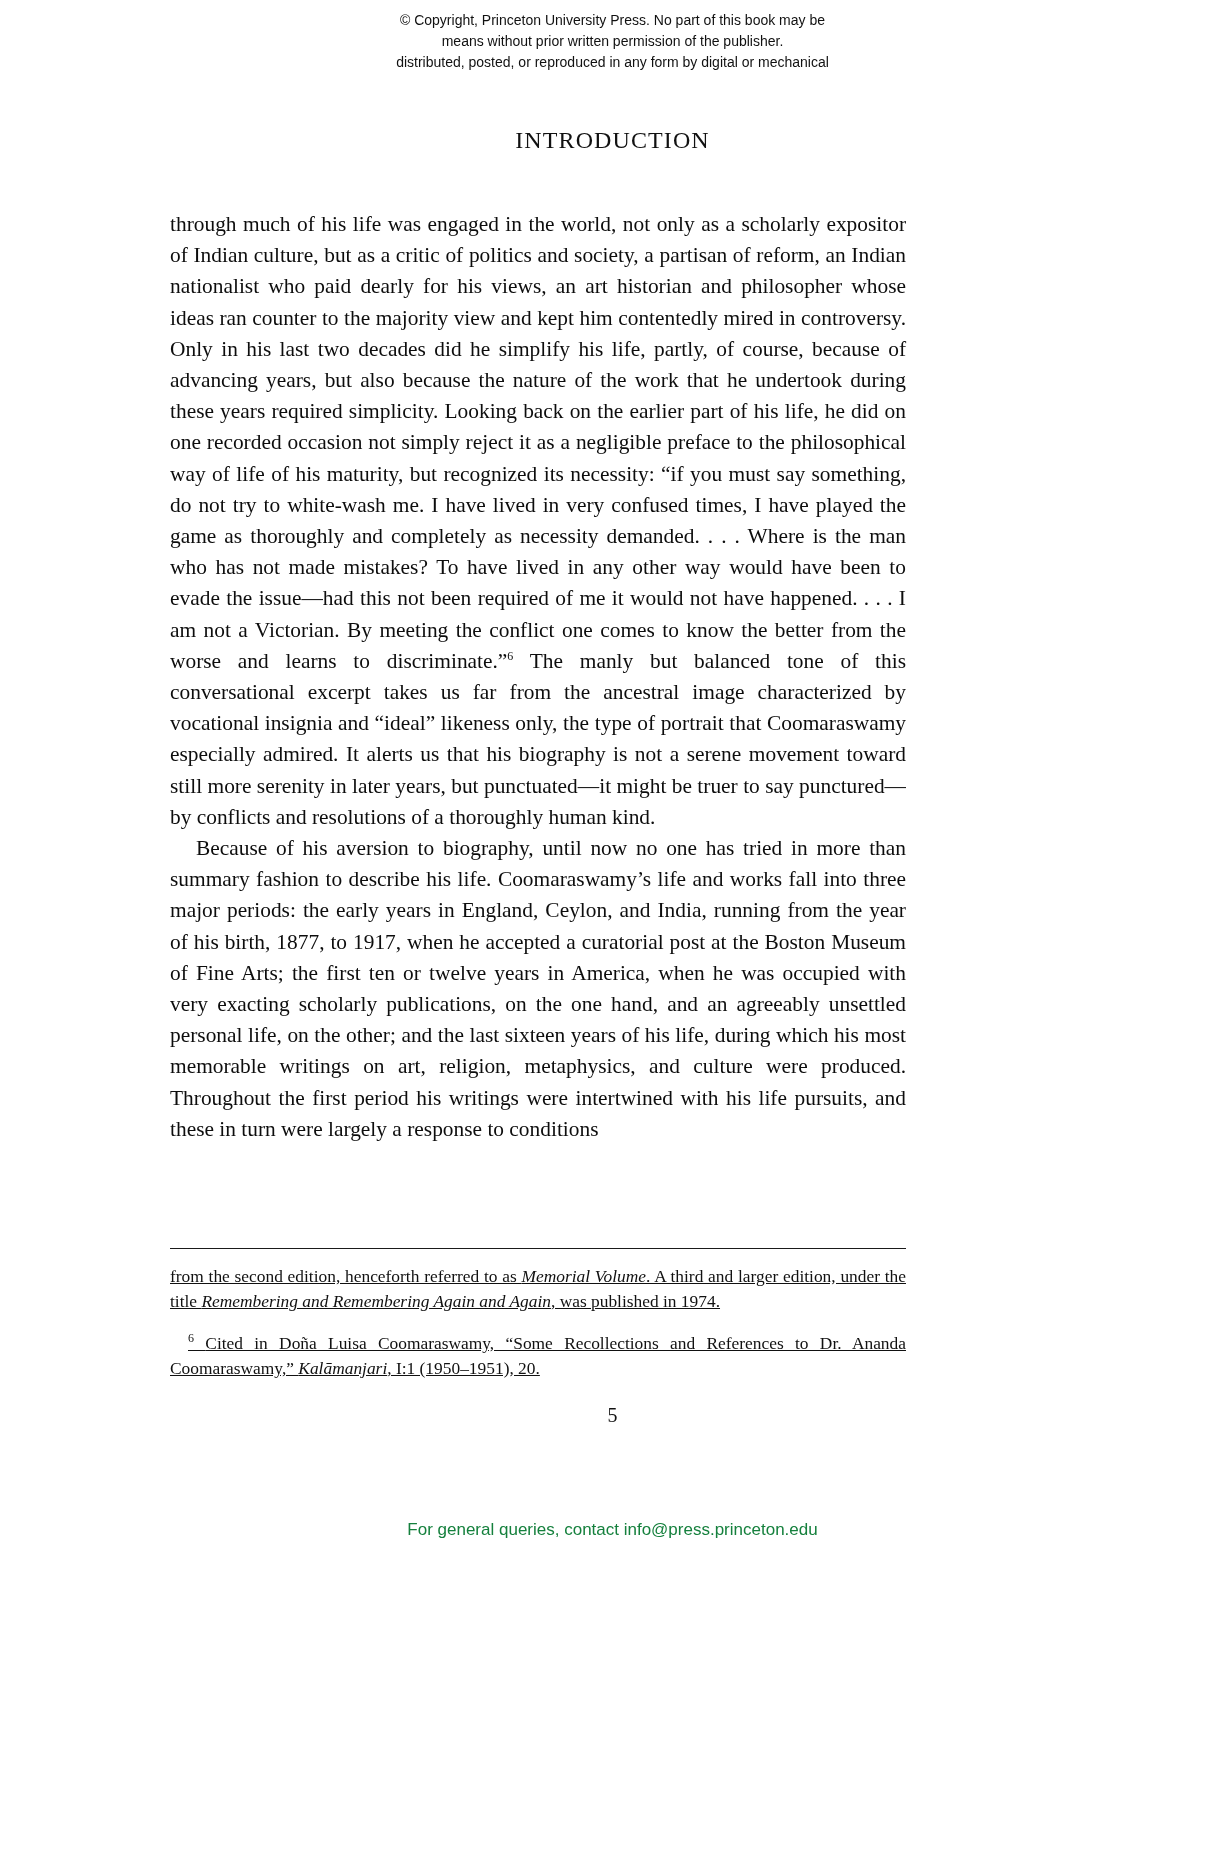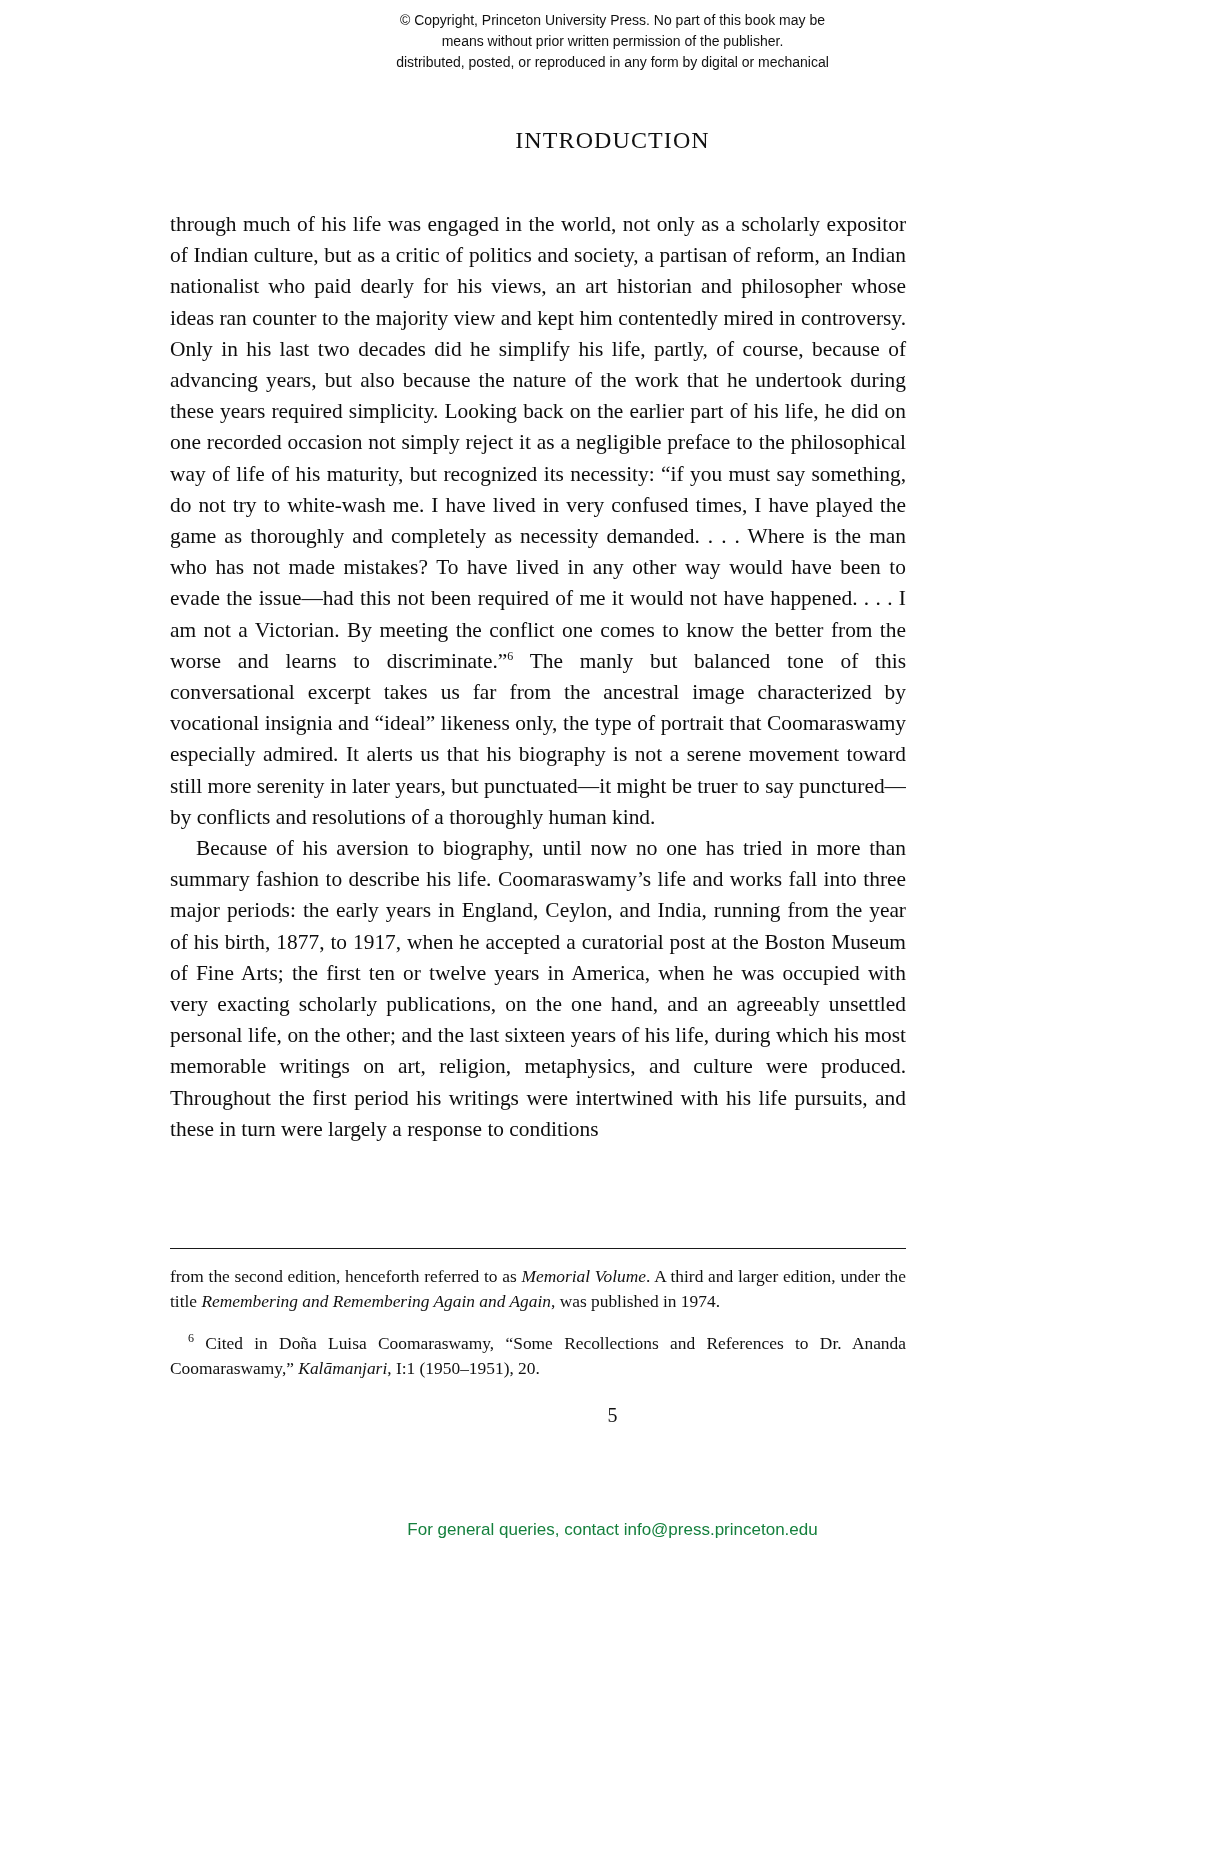--- a/index.html
+++ b/index.html
@@ -85,20 +85,21 @@
     top: 1264px;
     left: 170px;
     width: 736px;
   }
   .footnotes p {
     margin: 0;
     font-size: 17.4px;
     line-height: 25.4px;
     text-align: justify;
     color: #111;
+    text-decoration: underline;
   }
   .footnotes p.note-indent {
     text-indent: 18px;
     margin-top: 16px;
   }
   .footnotes i {
     font-style: italic;
   }
   sup.notemark {
     font-size: 12px;

